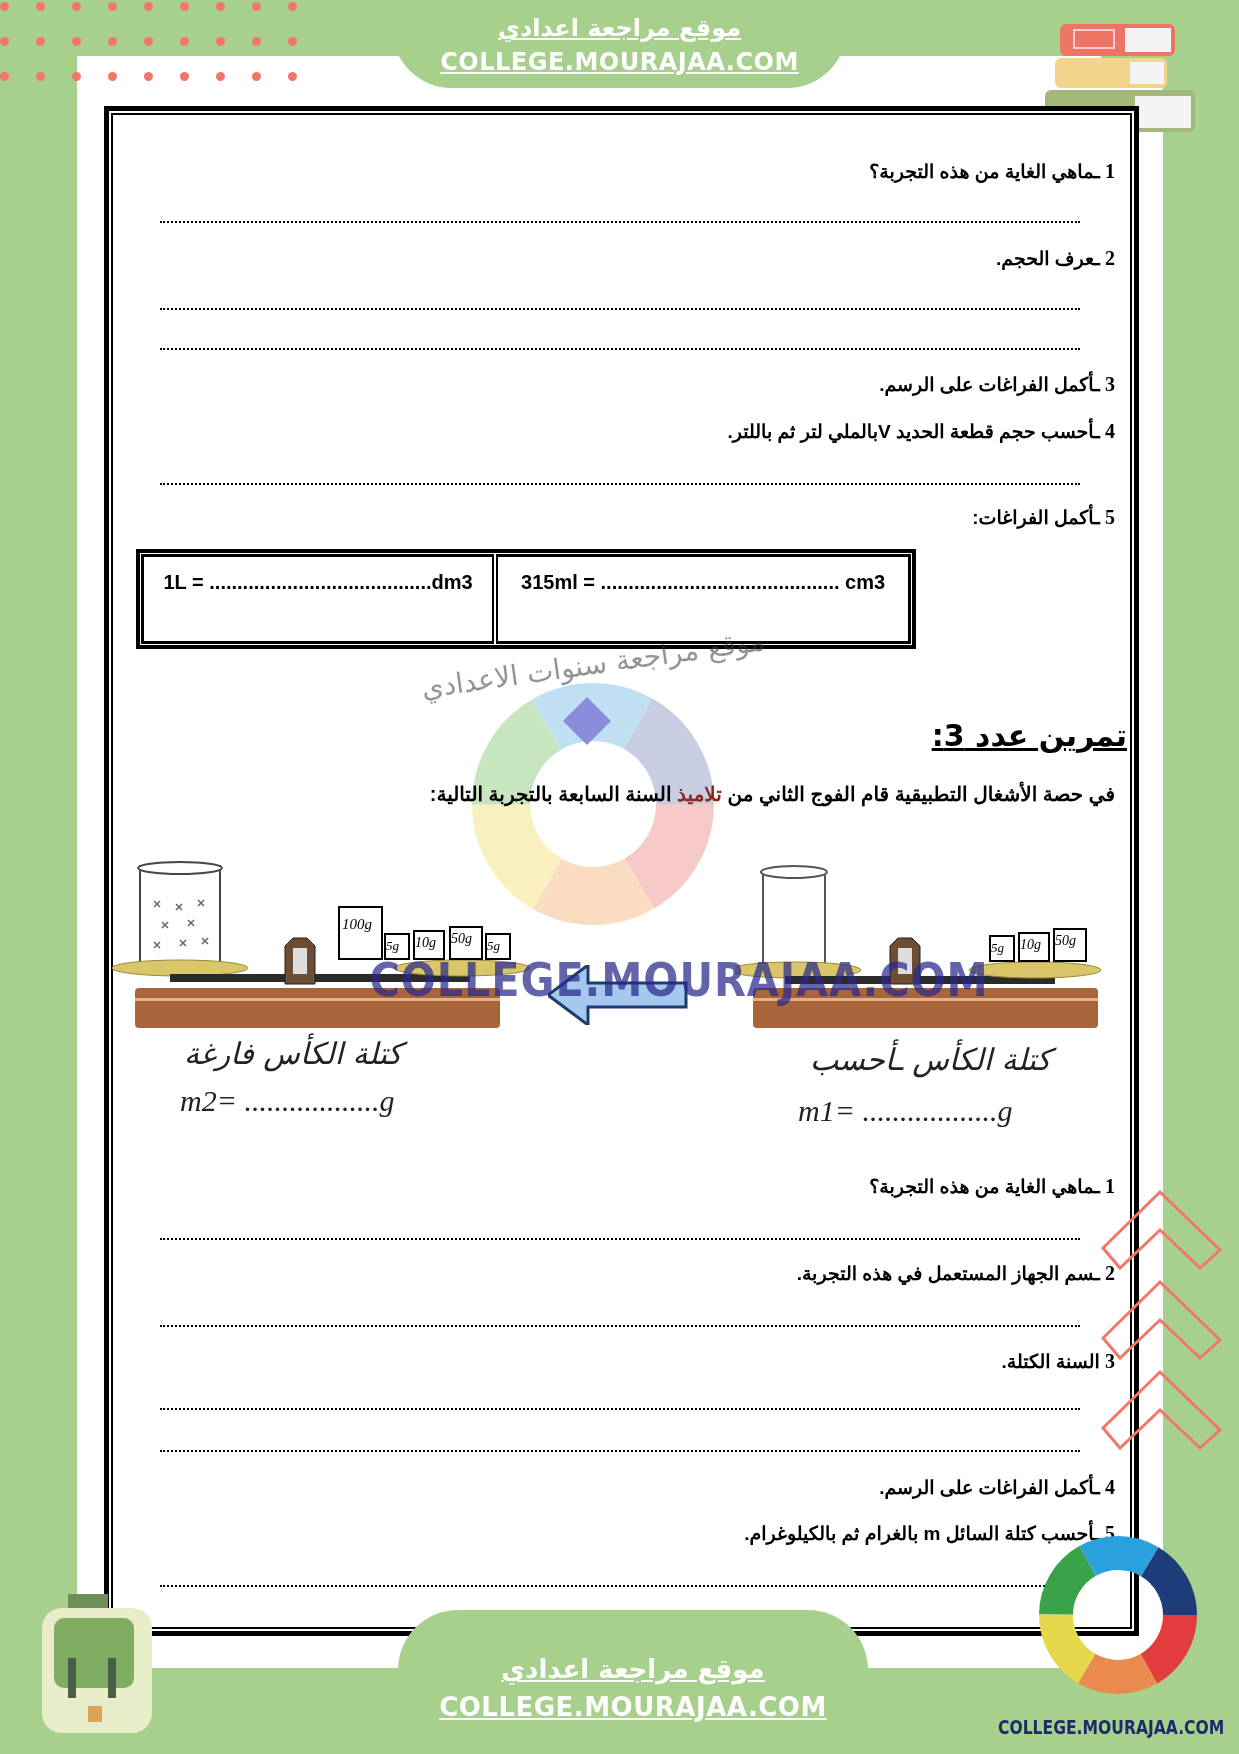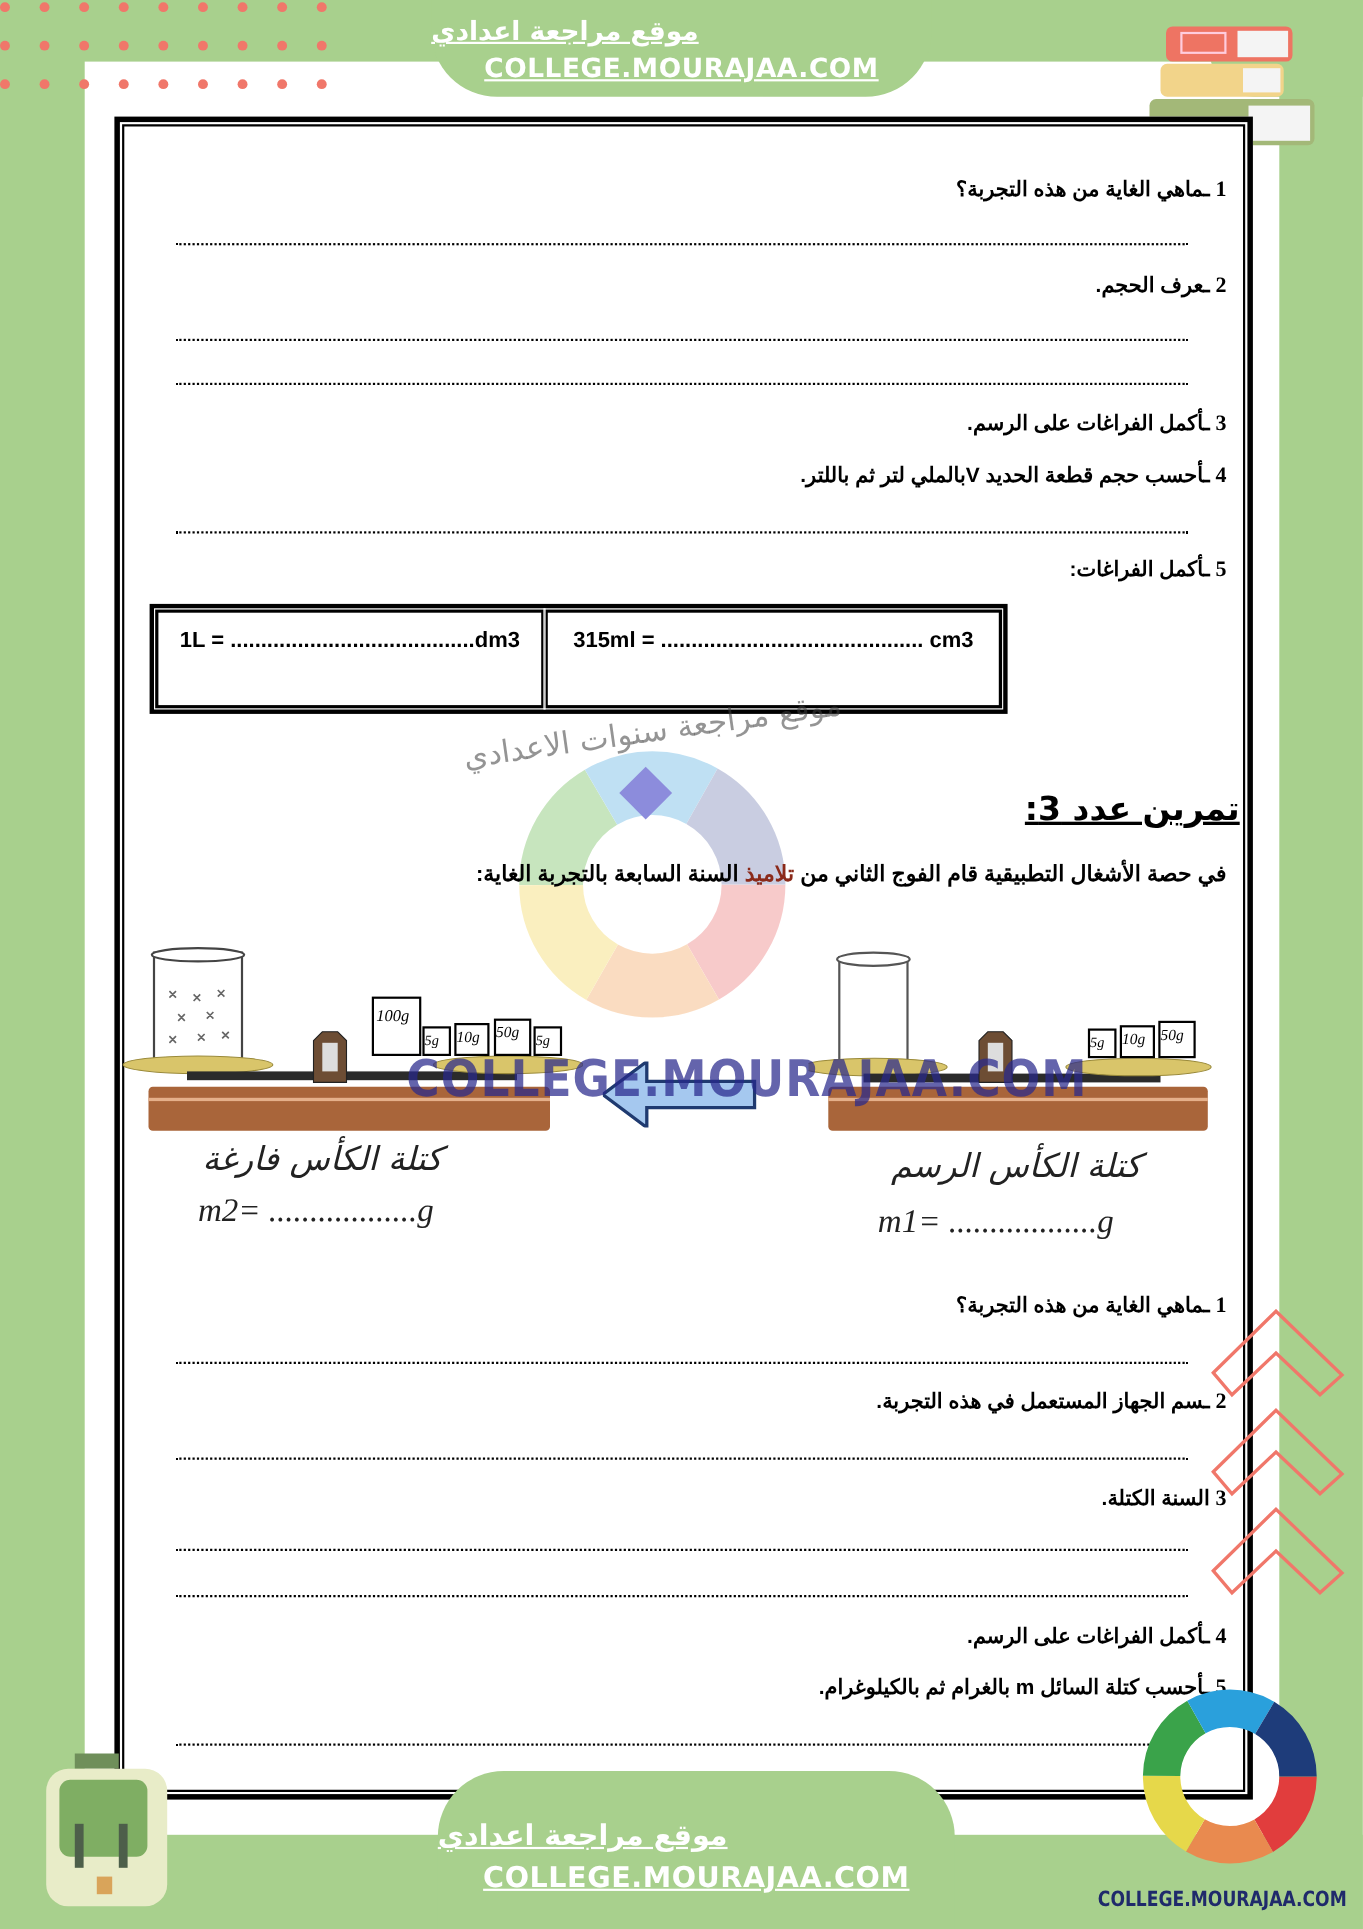--- a/index.html
+++ b/index.html
@@ -1,21 +1,21 @@
 <!DOCTYPE html>
 <html><head>
 <meta charset="utf-8">
 <style>
   html, body { margin:0; padding:0; }
   body { width:1239px; height:1754px; position:relative; overflow:hidden; background:#ffffff; font-family:"DejaVu Sans", sans-serif; }
   .green { background:#a8d08d; position:absolute; }
   .dots { position:absolute; left:0; top:0; width:320px; height:90px; }
   .dot { position:absolute; width:9px; height:9px; border-radius:50%; background:#f0776a; }
   .header-tab { position:absolute; left:392px; top:0; width:455px; height:88px; background:#a8d08d; border-radius:0 0 60px 60px; }
-  .site-ar { position:absolute; width:100%; text-align:left; color:#fff; font-weight:bold; text-decoration:underline; font-family:"DejaVu Sans", sans-serif; }
+  .site-ar { position:absolute; width:100%; text-align:center; color:#fff; font-weight:bold; text-decoration:underline; font-family:"DejaVu Sans", sans-serif; }
   .site-en { position:absolute; width:100%; text-align:center; color:#fff; font-weight:bold; text-decoration:underline; font-family:"DejaVu Sans", sans-serif; letter-spacing:0.5px; }
   .frame { position:absolute; left:104px; top:106px; width:1025px; height:1520px; border:5px solid #000; box-shadow: inset 0 0 0 2px #fff, inset 0 0 0 4px #000; background:#fff; }
   .q { position:absolute; right:124px; direction:rtl; font-family:"Liberation Sans", sans-serif; font-weight:bold; font-size:19px; color:#000; white-space:nowrap; }
   .q .num { font-family:"Liberation Serif", serif; font-size:20px; }
   .dotline { position:absolute; left:160px; width:920px; height:0; border-top:2px dotted #000; }
   table.conv { position:absolute; left:136px; top:549px; width:780px; border-collapse:separate; border-spacing:0; border:5px solid #000; }
   table.conv td { border:3px solid #000; outline:1px solid #fff; height:70px; vertical-align:top; padding:14px 0 0 0; font-family:"Liberation Sans", sans-serif; font-weight:bold; font-size:20px; text-align:center; }
   .ex-title { position:absolute; right:112px; top:718px; direction:rtl; font-family:"DejaVu Sans", sans-serif; font-weight:bold; font-size:30px; text-decoration:underline;margin-left:36px; }
   .intro { position:absolute; right:124px; top:782px; direction:rtl; font-family:"Liberation Sans", sans-serif; font-weight:bold; font-size:20px; }
   .intro .hl { color:#8b2a1a; }
@@ -113,21 +113,21 @@
     <circle cx="131" cy="122" r="92" fill="none" stroke="#f6e28c" stroke-width="58" stroke-dasharray="0 192 96 290"></circle>
     <circle cx="131" cy="122" r="92" fill="none" stroke="#9bd08a" stroke-width="58" stroke-dasharray="0 288 96 194"></circle>
     <circle cx="131" cy="122" r="92" fill="none" stroke="#8cc8ea" stroke-width="58" stroke-dasharray="0 384 96 98"></circle>
     <circle cx="131" cy="122" r="92" fill="none" stroke="#9ea6c9" stroke-width="58" stroke-dasharray="0 480 98 0"></circle>
     <rect x="108" y="22" width="34" height="34" transform="rotate(45 125 39)" fill="#3030c0"></rect>
   </svg>
 </div>
 <div style="position:absolute;left:420px;top:648px;direction:rtl;font-family:'DejaVu Serif',serif;font-size:28px;color:rgba(60,60,60,0.55);transform:rotate(-8deg);">موقع مراجعة سنوات الاعدادي</div>
 
 <div class="ex-title">تمرين عدد 3:</div>
-<div class="intro"><span>في حصة الأشغال التطبيقية قام الفوج الثاني من </span><span class="hl">تلاميذ</span><span> السنة السابعة بالتجربة الغاية:</span></div>
+<div class="intro"><span>في حصة الأشغال التطبيقية قام الفوج الثاني من </span><span class="hl">تلاميذ</span><span> السنة السابعة بالتجربة التالية:</span></div>
 
 <div style="position:absolute;left:110px;top:856px;width:420px;height:175px;">
   <svg width="420" height="175" viewBox="0 0 420 175">
     <path d="M30 10 h80 v95 a6 6 0 0 1 -6 6 h-68 a6 6 0 0 1 -6 -6 z" fill="#fff" stroke="#444" stroke-width="2"></path>
     <ellipse cx="70" cy="12" rx="42" ry="6" fill="#fff" stroke="#444" stroke-width="2"></ellipse>
     <g stroke="#666" stroke-width="1.5">
       <path d="M44 45 l6 6 M50 45 l-6 6 M66 48 l6 6 M72 48 l-6 6 M88 44 l6 6 M94 44 l-6 6 M52 66 l6 6 M58 66 l-6 6 M78 64 l6 6 M84 64 l-6 6 M44 86 l6 6 M50 86 l-6 6 M70 84 l6 6 M76 84 l-6 6 M92 82 l6 6 M98 82 l-6 6"></path>
     </g>
     <ellipse cx="70" cy="112" rx="68" ry="8" fill="#d9c56a" stroke="#9a8a3a"></ellipse>
     <rect x="60" y="118" width="300" height="8" fill="#2b2b2b"></rect>
@@ -181,21 +181,21 @@
   <span style="font-family:'Liberation Serif',serif;font-style:italic;font-size:14px;">10g</span>
 </div>
 <div style="position:absolute;left:1053px;top:928px;width:30px;height:30px;border:2px solid #000;background:#fff;">
   <span style="font-family:'Liberation Serif',serif;font-style:italic;font-size:14px;">50g</span>
 </div>
 
 <div class="wm">COLLEGE.MOURAJAA.COM</div>
 
 <div class="caption-ar" style="left:184px;top:1036px;">كتلة الكأس فارغة</div>
 <div class="caption-m" style="left:180px;top:1084px;">m2= ..................g</div>
-<div class="caption-ar" style="left:810px;top:1042px;">كتلة الكأس الرسم</div>
+<div class="caption-ar" style="left:810px;top:1042px;">كتلة الكأس ـأحسب</div>
 <div class="caption-m" style="left:798px;top:1094px;">m1= ..................g</div>
 
 <div class="q" style="top:1175px;"><span class="num">1</span> <span>ـماهي الغاية من هذه التجربة؟</span></div>
 <div class="dotline" style="top:1238px;"></div>
 
 <div class="q" style="top:1262px;"><span class="num">2</span> <span>ـسم الجهاز المستعمل في هذه التجربة.</span></div>
 <div class="dotline" style="top:1325px;"></div>
 
 <div class="q" style="top:1350px;"><span class="num">3</span> <span>السنة الكتلة.</span></div>
 <div class="dotline" style="top:1408px;"></div>

